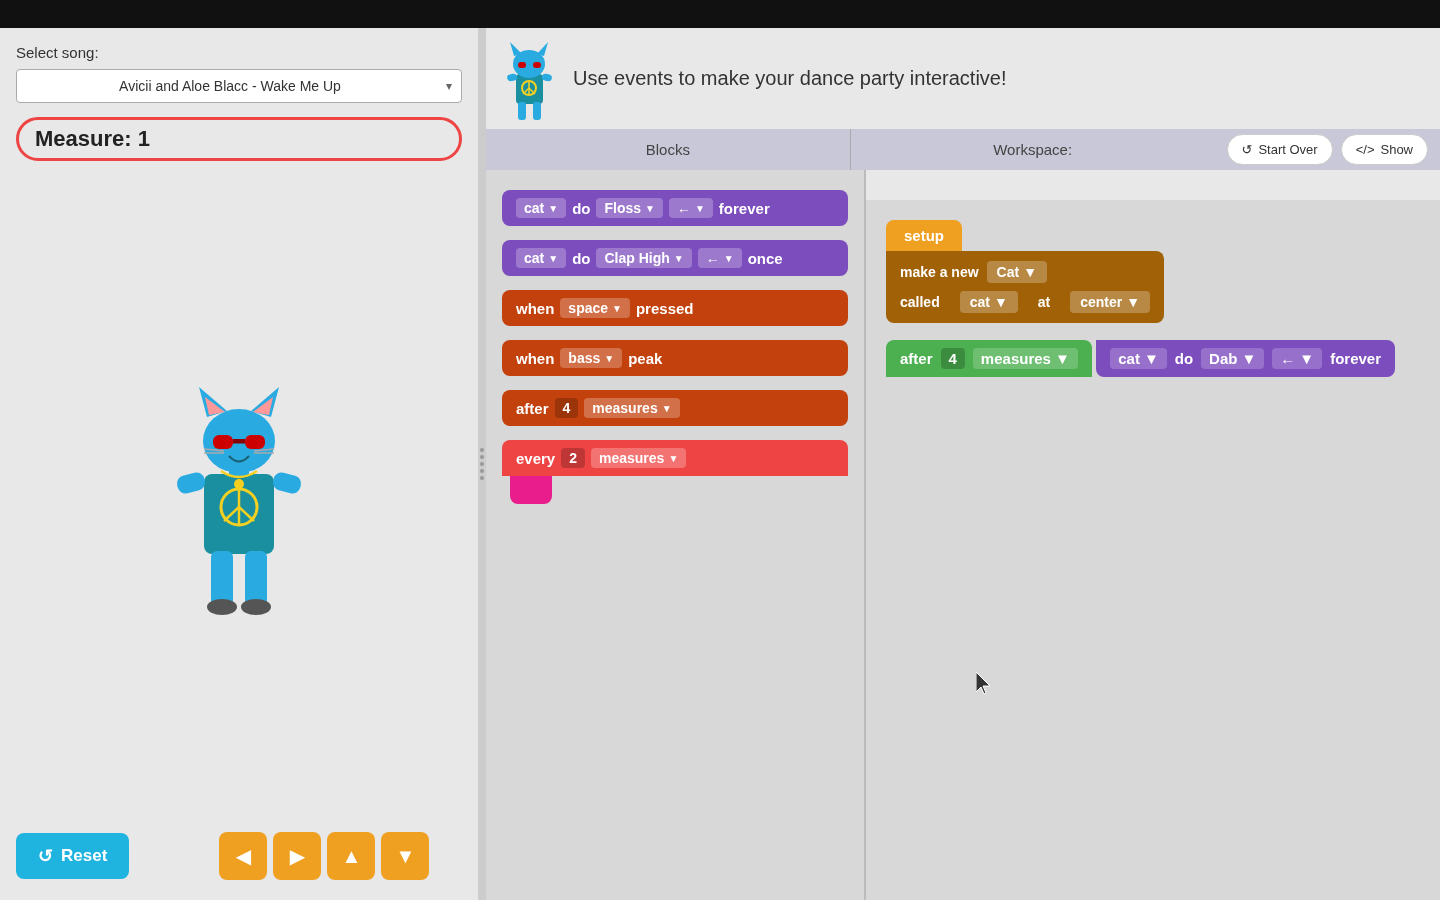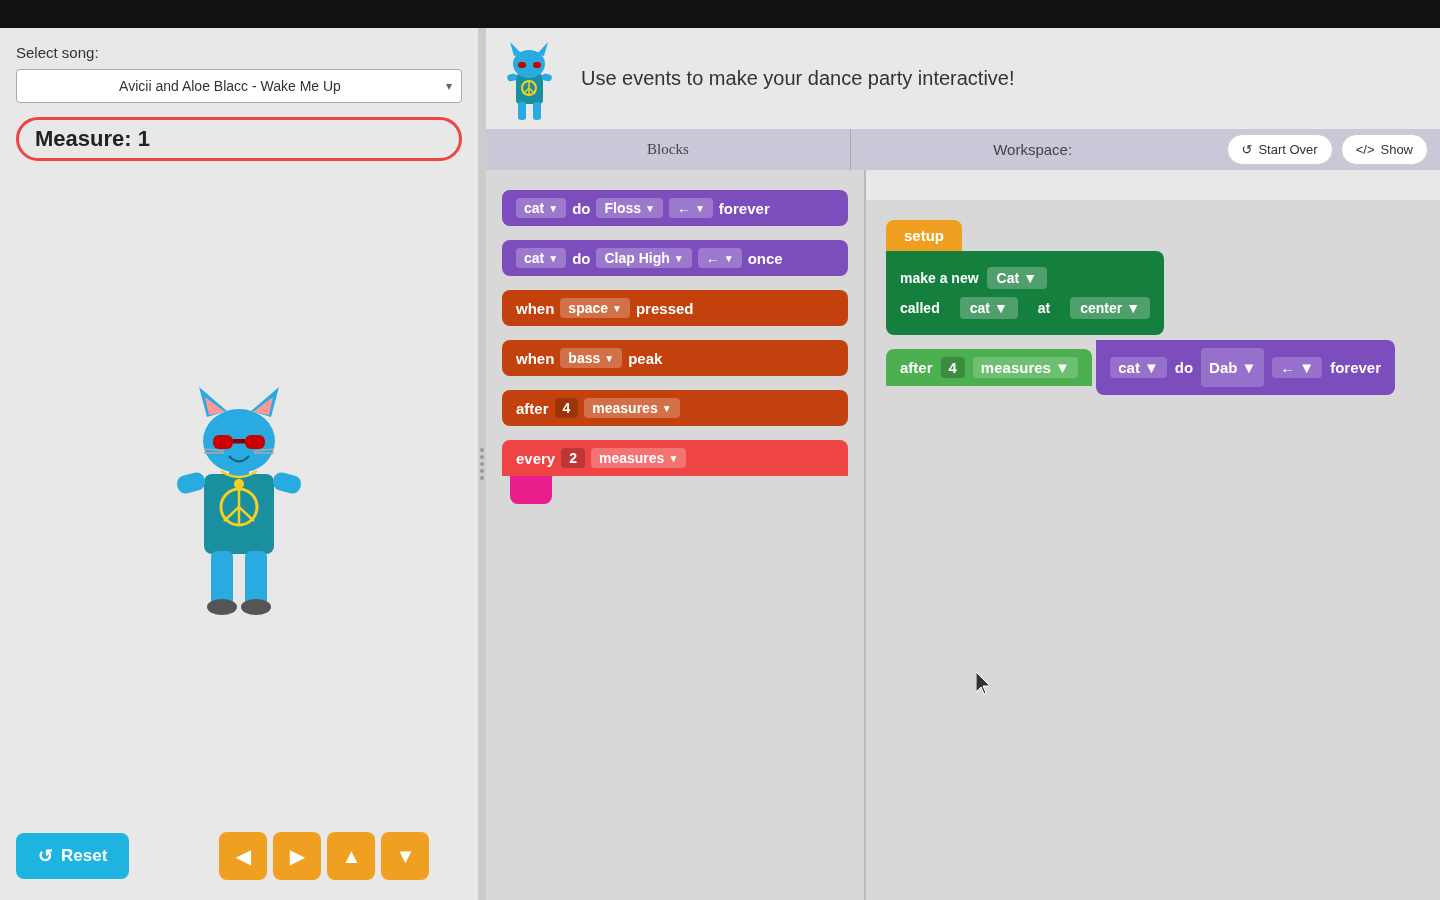--- a/index.html
+++ b/index.html
@@ -168,21 +168,21 @@
       display: flex;
       flex-direction: column;
     }
 
     
     .right-header {
       background: #e8e8e8;
       display: flex;
       align-items: center;
       padding: 8px 16px;
-      gap: 24px;
+      gap: 16px;
       min-height: 100px;
     }
 
     .header-message {
       font-size: 20px;
       color: #333;
       flex: 1;
     }
 
     
@@ -272,21 +272,20 @@
       background: #c8c8d8;
     }
 
     .tab-header-row .tab-section {
       flex: 1;
       text-align: center;
       padding: 12px;
       font-size: 15px;
       color: #444;
       border-right: 1px solid #aaa;
-      font-family: Liberation Serif, serif;
     }
 
     .tab-header-row .workspace-section {
       flex: 1;
       text-align: center;
       padding: 12px;
       font-size: 15px;
       color: #444;
     }
 
@@ -485,21 +484,21 @@
           </div>
           <div style="background:#e91e8c;width:42px;height:28px;border-radius:0 0 8px 8px;margin-left:8px;"></div>
         </div>
 
       </div>
 
       <div class="workspace-panel">
 
         <div class="setup-group">
           <div style="background:#f0a020;border-radius:8px 8px 0 0;padding:7px 18px;display:inline-block;font-size:15px;font-weight:bold;color:white;">setup</div>
-          <div style="background:#15803d;border-radius:0 8px 8px 8px;padding:16px 14px;display:flex;flex-direction:column;gap:8px;">
+          <div style="background:#a16207;border-radius:0 8px 8px 8px;padding:10px 14px;display:flex;flex-direction:column;gap:8px;">
             <div style="display:flex;align-items:center;gap:8px;font-size:14px;color:white;font-weight:bold;">
               <span>make a new</span>
               <span style="background:rgba(255,255,255,0.25);border-radius:4px;padding:3px 10px;display:inline-flex;align-items:center;gap:4px;">Cat <span>▼</span></span>
             </div>
             <div style="display:flex;align-items:center;gap:20px;font-size:14px;color:white;font-weight:bold;">
               <span>called</span>
               <span style="background:rgba(255,255,255,0.25);border-radius:4px;padding:3px 10px;display:inline-flex;align-items:center;gap:4px;">cat <span>▼</span></span>
               <span>at</span>
               <span style="background:rgba(255,255,255,0.25);border-radius:4px;padding:3px 10px;display:inline-flex;align-items:center;gap:4px;">center <span>▼</span></span>
             </div>
@@ -510,21 +509,21 @@
           
           <div style="background:#4caf50;border-radius:8px 8px 0 0;padding:8px 14px;display:inline-flex;align-items:center;gap:8px;font-size:15px;font-weight:bold;color:white;">
             <span>after</span>
             <span style="background:rgba(0,0,0,0.2);border-radius:4px;padding:2px 8px;">4</span>
             <span style="background:rgba(255,255,255,0.2);border-radius:4px;padding:2px 8px;display:inline-flex;align-items:center;gap:4px;">measures <span>▼</span></span>
           </div>
           
           <div style="background:#7c4dbd;border-radius:0 8px 8px 8px;padding:8px 14px;display:inline-flex;align-items:center;gap:8px;font-size:15px;font-weight:bold;color:white;">
             <span style="background:rgba(255,255,255,0.2);border-radius:4px;padding:2px 8px;display:inline-flex;align-items:center;gap:4px;">cat <span>▼</span></span>
             <span>do</span>
-            <span style="background:rgba(255,255,255,0.2);border-radius:4px;padding:11px 8px;display:inline-flex;align-items:flex-end;gap:4px;">Dab <span>▼</span></span>
+            <span style="background:rgba(255,255,255,0.2);border-radius:4px;padding:2px 8px;display:inline-flex;align-items:flex-end;gap:4px;">Dab <span>▼</span></span>
             <span style="background:rgba(255,255,255,0.2);border-radius:4px;padding:2px 8px;display:inline-flex;align-items:center;gap:4px;">← <span>▼</span></span>
             <span>forever</span>
           </div>
         </div>
 
         <div style="position:absolute;bottom:200px;left:110px;">
           <svg width="16" height="24" viewBox="0 0 16 24">
             <polygon points="0,0 0,20 5,15 8,22 10,21 7,14 14,14" fill="#333" stroke="#fff" stroke-width="1"></polygon>
           </svg>
         </div>

